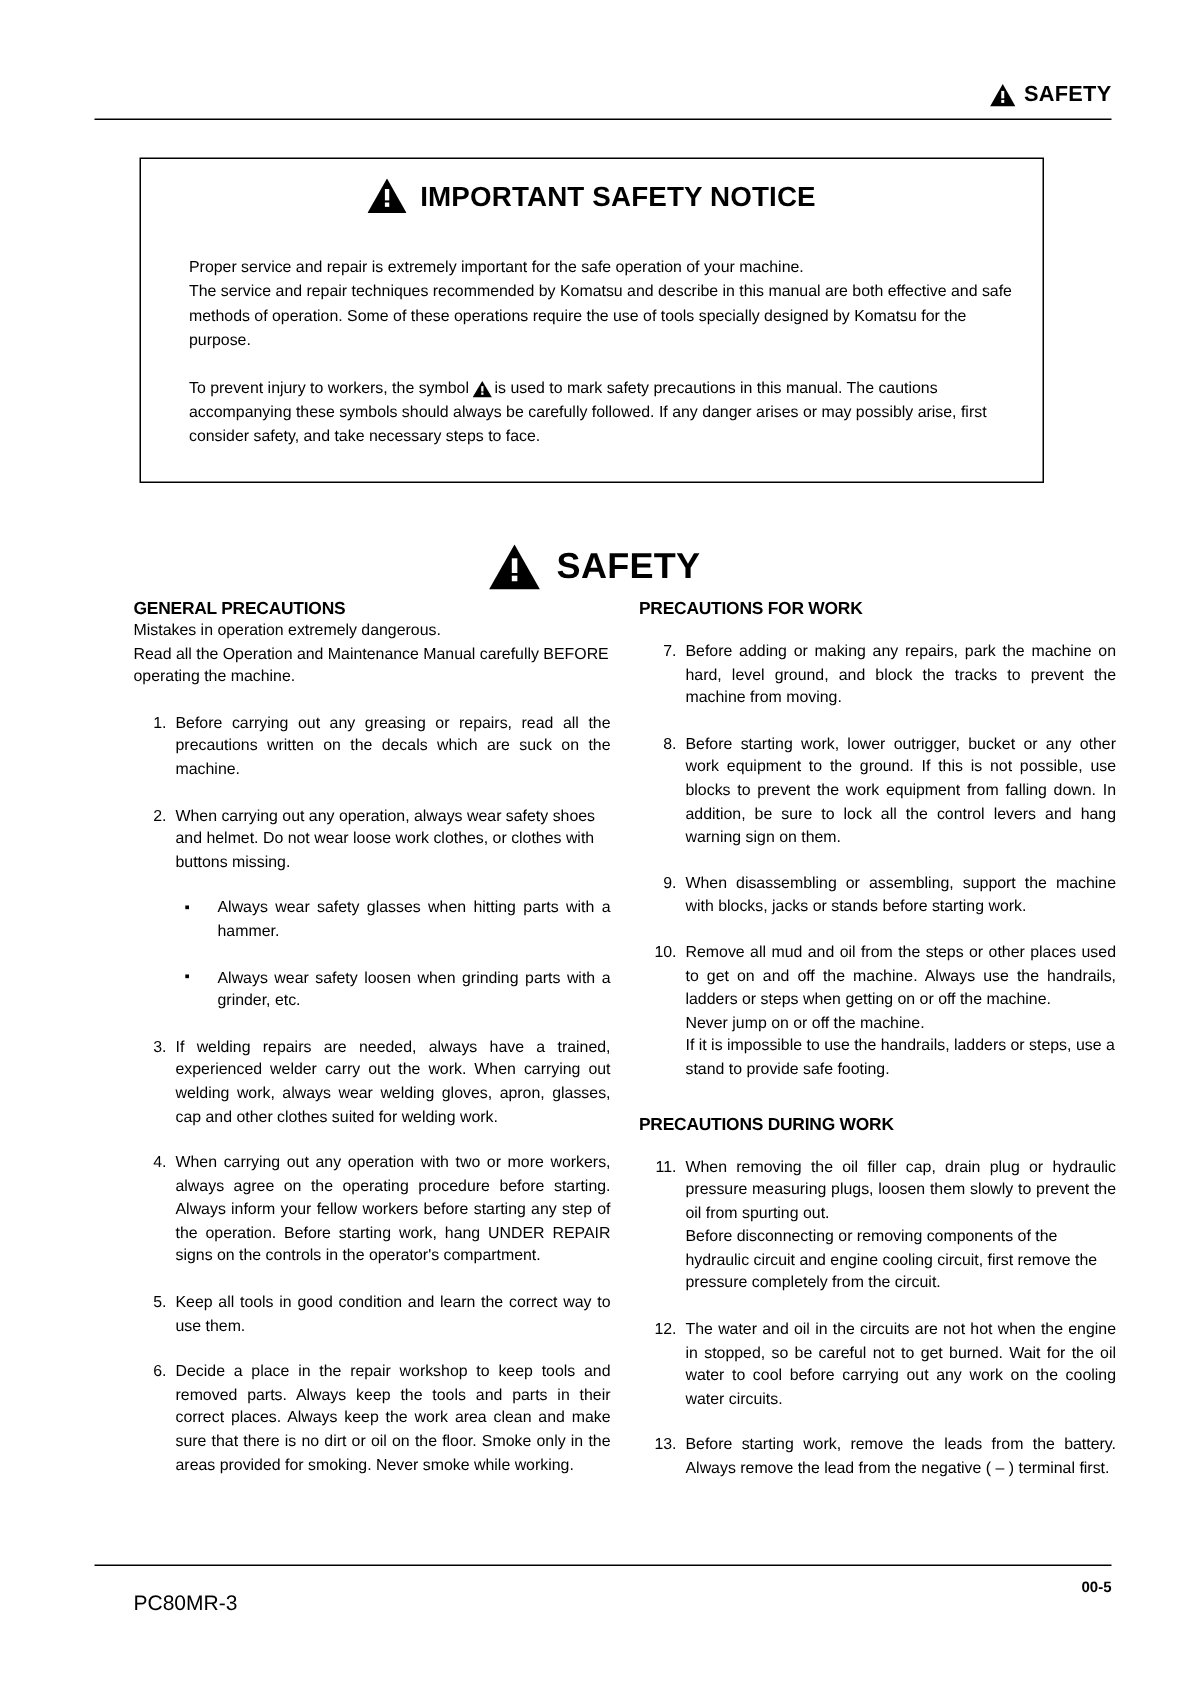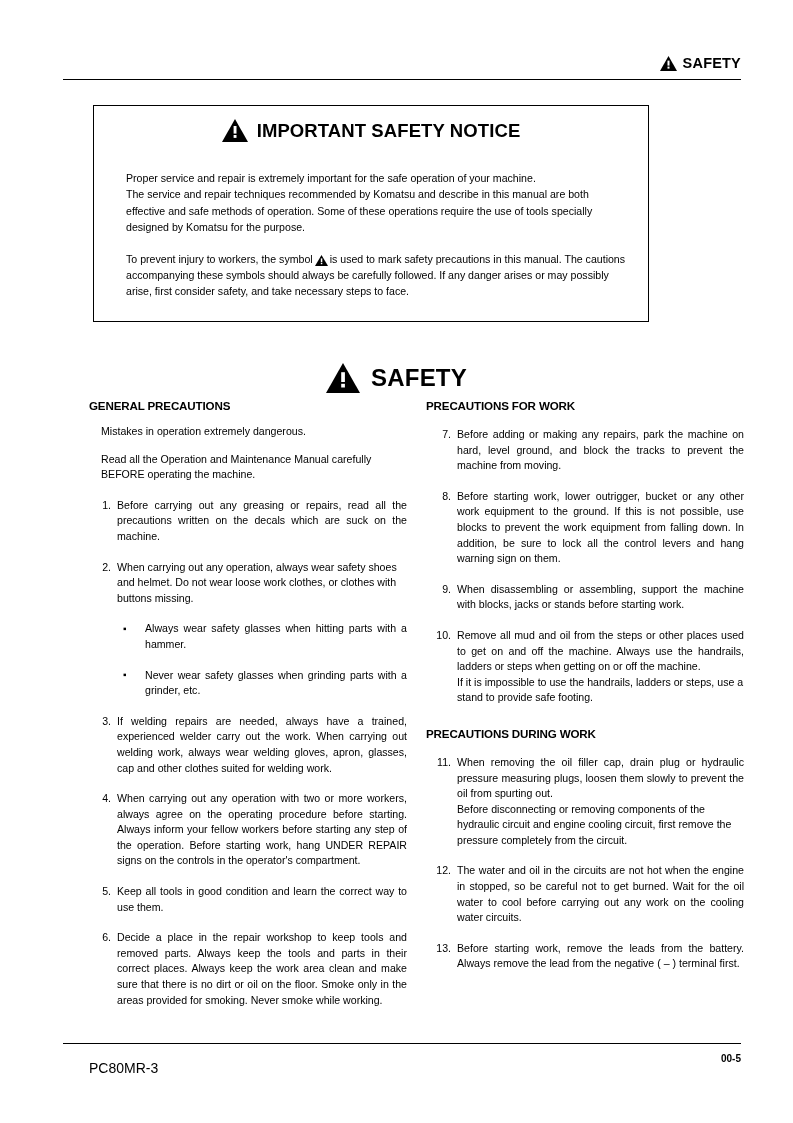--- a/index.html
+++ b/index.html
@@ -58,21 +58,21 @@
     position: relative;
     line-height: 0;
   }
   .tri svg { display: block; }
 
   
   .notice-box {
     position: absolute;
     left: 93px;
     top: 105px;
-    width: 556px;
+    width: 603px;
     height: 217px;
     border: 1.4px solid #000;
     box-sizing: border-box;
   }
   .notice-title {
     position: absolute;
     left: 0;
     right: 0;
     top: 13px;
     display: flex;
@@ -151,21 +151,21 @@
     font-size: 11.6px;
     font-weight: bold;
     letter-spacing: -0.15px;
     margin: 0 0 1px 0;
   }
   .sec-head.spaced { margin-top: 21px; }
 
   .lead {
     font-size: 10.6px;
     line-height: 15.6px;
-    margin: 12px;
+    margin: 0;
   }
 
   ol.items, ul.subitems {
     list-style: none;
     margin: 0;
     padding: 0;
   }
   li.item {
     position: relative;
     font-size: 10.6px;
@@ -294,21 +294,21 @@
         <li class="item">
           <span class="num">2.</span>
           <span class="txt">When carrying out any operation, always wear safety shoes and helmet. Do not wear loose work clothes, or clothes with buttons missing.</span>
           <ul class="subitems">
             <li class="subitem">
               <span class="dot">▪</span>
               <span class="txt justify">Always wear safety glasses when hitting parts with a hammer.</span>
             </li>
             <li class="subitem">
               <span class="dot">▪</span>
-              <span class="txt justify">Never wear safety glasses when grinding parts with a grinder, etc.</span>
+              <span class="txt justify">Always wear safety loosen when grinding parts with a grinder, etc.</span>
             </li>
           </ul>
         </li>
 
         <li class="item">
           <span class="num">3.</span>
           <span class="txt justify">If welding repairs are needed, always have a trained, experienced welder carry out the work. When carrying out welding work, always wear welding gloves, apron, glasses, cap and other clothes suited for welding work.</span>
         </li>
 
         <li class="item">
@@ -340,20 +340,21 @@
           <span class="num">8.</span>
           <span class="txt justify">Before starting work, lower outrigger, bucket or any other work equipment to the ground. If this is not possible, use blocks to prevent the work equipment from falling down. In addition, be sure to lock all the control levers and hang warning sign on them.</span>
         </li>
         <li class="item">
           <span class="num">9.</span>
           <span class="txt justify">When disassembling or assembling, support the machine with blocks, jacks or stands before starting work.</span>
         </li>
         <li class="item">
           <span class="num">10.</span>
           <span class="txt justify">Remove all mud and oil from the steps or other places used to get on and off the machine. Always use the handrails, ladders or steps when getting on or off the machine.</span>
+          <span class="cont">Never jump on or off the machine.</span>
           <span class="cont">If it is impossible to use the handrails, ladders or steps, use a stand to provide safe footing.</span>
         </li>
       </ol>
 
       <h2 class="sec-head spaced">PRECAUTIONS DURING WORK</h2>
 
       <ol class="items">
         <li class="item">
           <span class="num">11.</span>
           <span class="txt justify">When removing the oil filler cap, drain plug or hydraulic pressure measuring plugs, loosen them slowly to prevent the oil from spurting out.</span>

